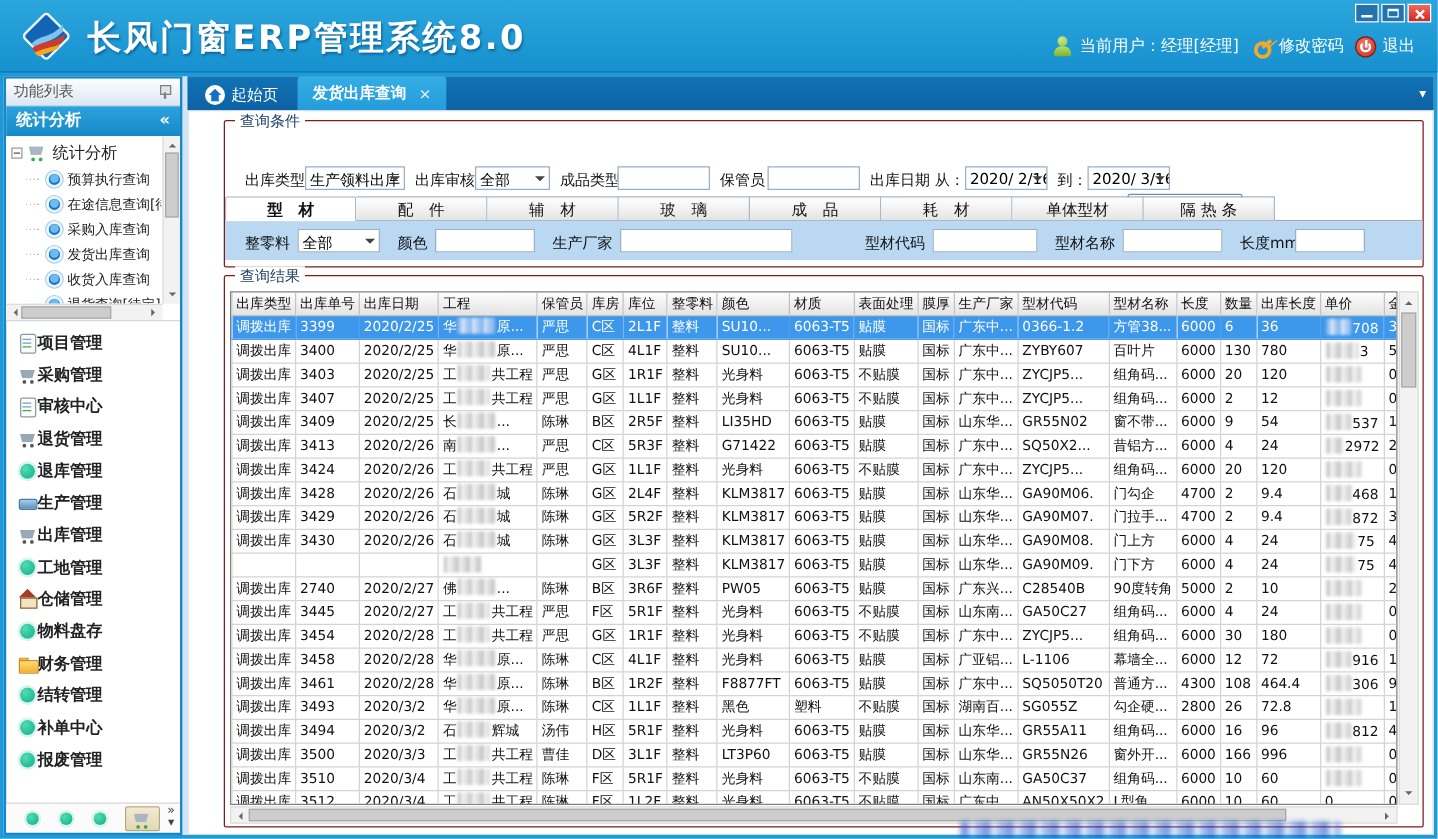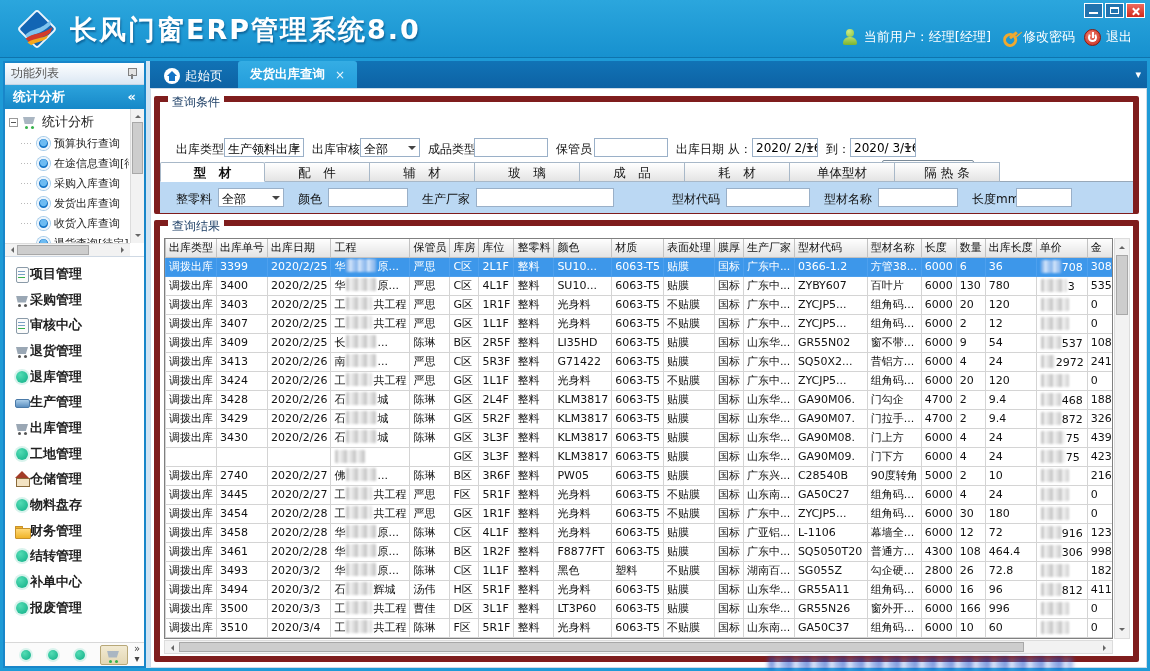--- a/index.html
+++ b/index.html
@@ -124,21 +124,21 @@
     border-right:5px solid transparent; border-bottom:5px solid #1273c6; }
   .tab-home-icon::after { content:""; position:absolute; left:5px; top:8px; width:6px; height:5px; background:#1273c6; }
   .tab-active { position:absolute; left:88px; top:0; height:27px; background:linear-gradient(#35ADE4,#239DDB);
     color:#fff; font-size:12.5px; font-weight:bold; display:flex; align-items:center; gap:10px;
     padding:0 12px; border-radius:3px 3px 0 0; cursor:pointer; }
   .tab-close { font-weight:normal; font-size:12px; opacity:.9; cursor:pointer; }
   .tab-overflow { position:absolute; right:6px; top:7px; color:#fff; font-size:11px; cursor:pointer; }
 
   .cbody { position:absolute; left:0; top:27px; right:0; bottom:0; background:#fff; border:1px solid #cfdce8; }
 
-  .groupbox { position:absolute; border:6px solid #7f1d1d; border-radius:2px; }
+  .groupbox { position:absolute; border:1px solid #7f1d1d; border-radius:2px;margin-left:25px; }
   .legend { position:absolute; top:-8px; left:8px; background:#fff; padding:0 4px; font-size:12px; color:#1d3f66; }
   .gb-query { left:3px; right:7px; top:7px; height:118px; }
   .gb-result { left:3px; right:7px; top:131px; bottom:5px; }
 
   .frow { position:absolute; left:0; right:0; height:20px; }
   .flabel { position:absolute; top:3px; font-size:12px; color:#111; white-space:nowrap; }
   .finput { position:absolute; top:0; height:19px; background:#fff; border:1px solid #9ab0c8; font-size:12px; padding:0 3px;
     font-family:inherit; }
   .fsel { position:absolute; top:0; height:19px; background:#fff; border:1px solid #9ab0c8; font-size:12px;
     padding:2px 14px 0 3px; white-space:nowrap; overflow:hidden; cursor:pointer; }

